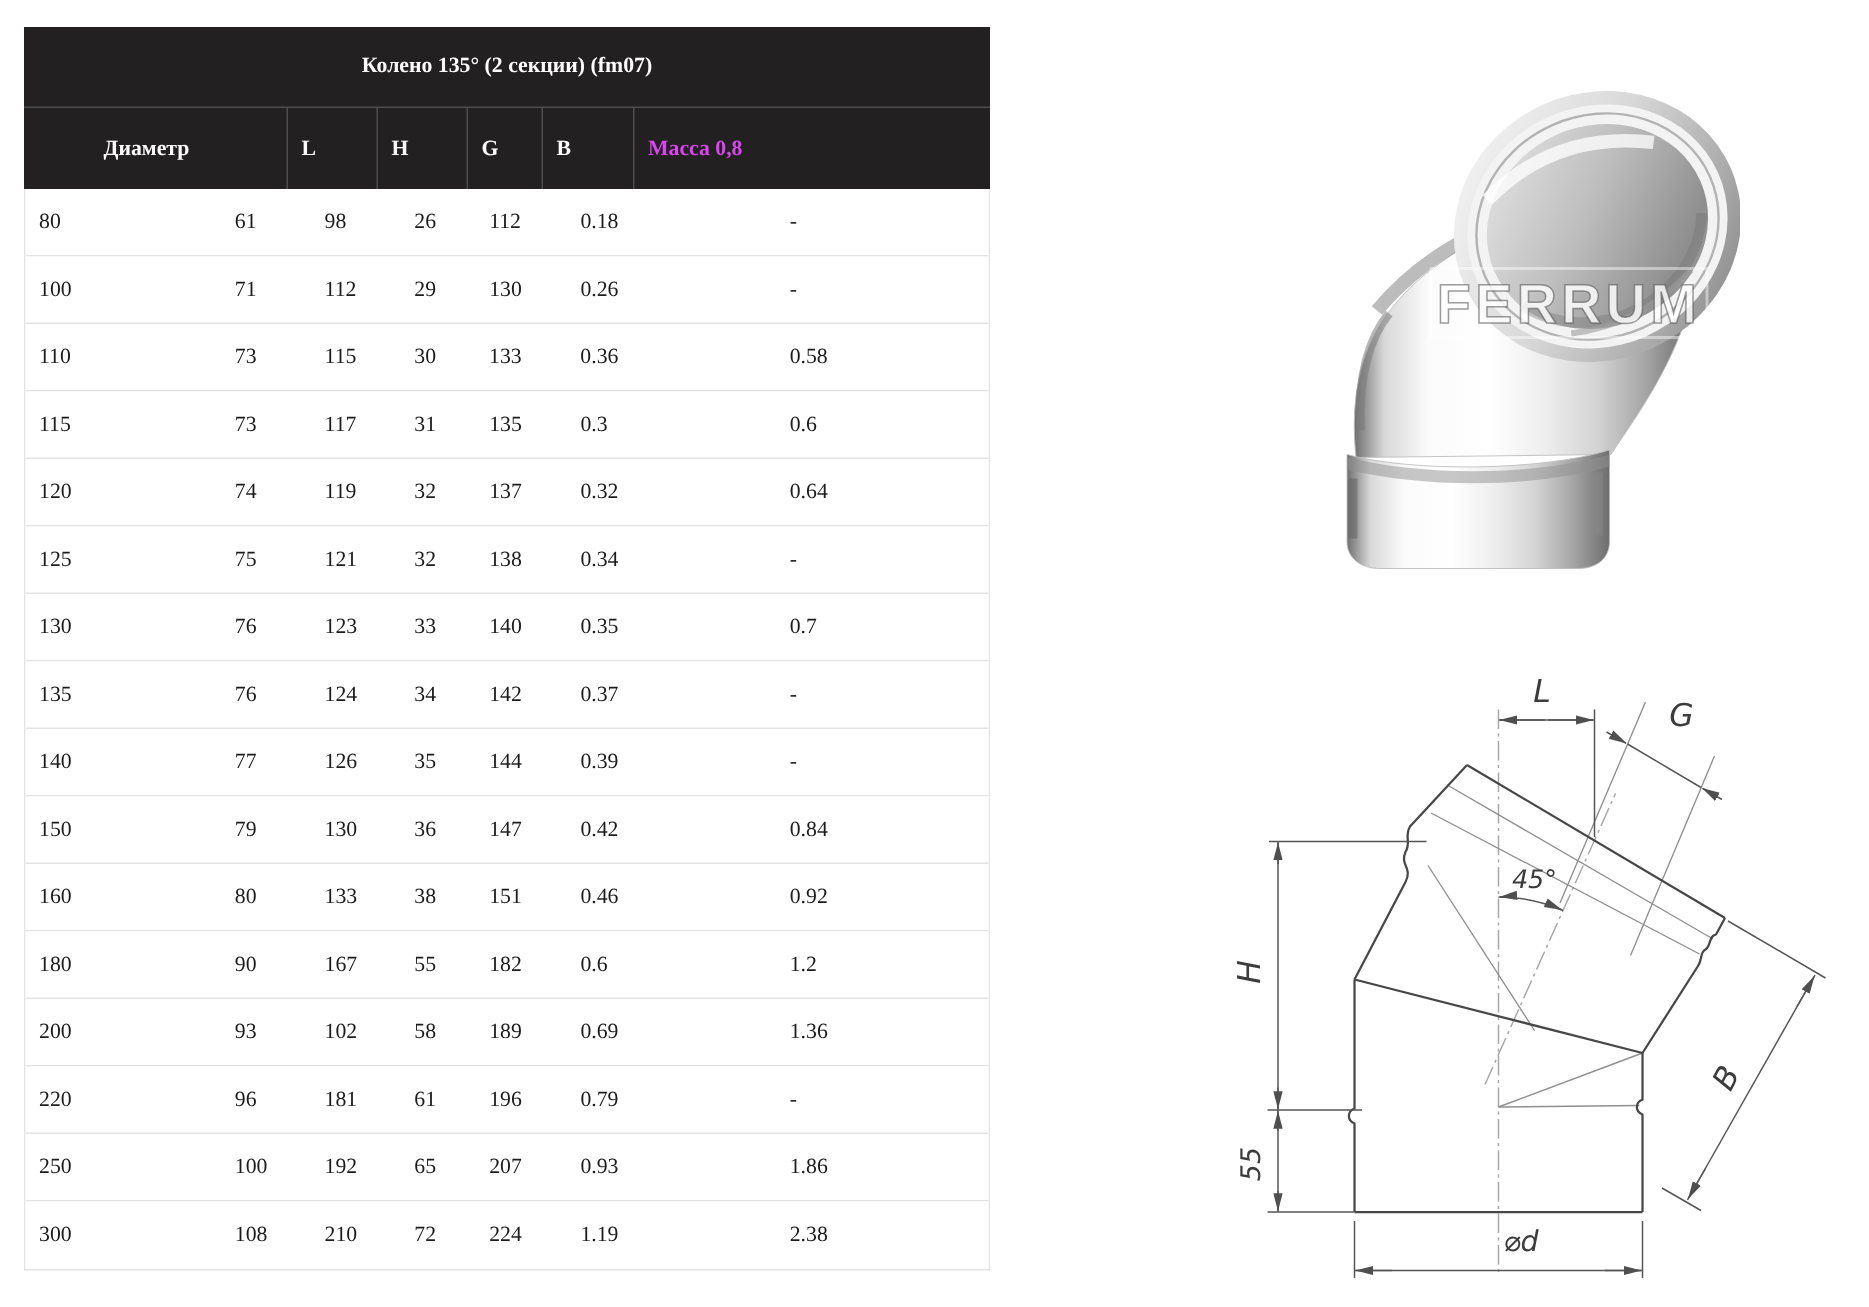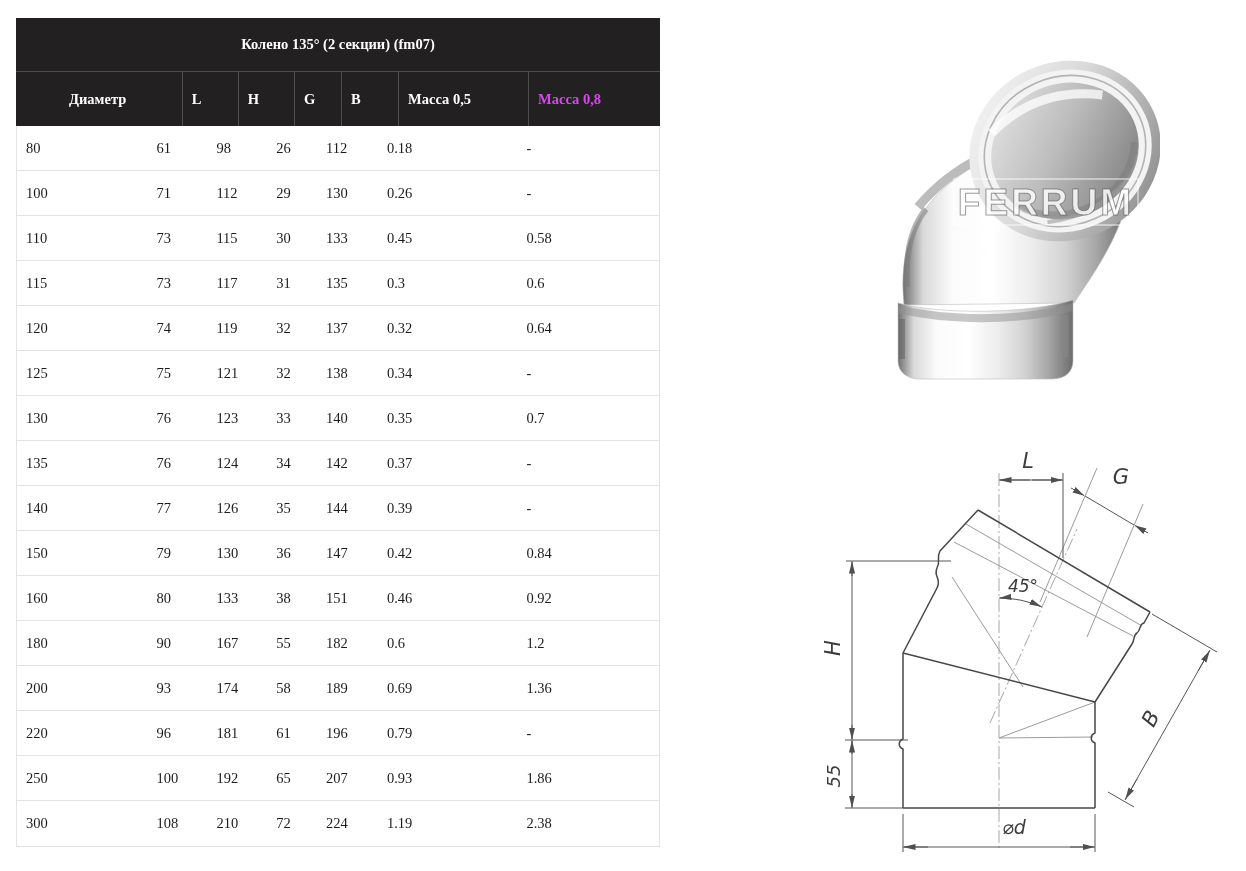--- a/index.html
+++ b/index.html
@@ -43,21 +43,20 @@
 <div class="page">
 
   <div class="spec-table">
     <div class="tbl-title" style="background: rgb(35, 32, 33); color: rgb(255, 255, 255);">Колено 135° (2 секции) (fm07)</div>
     <div class="tbl-head" id="thead" style="background: rgb(35, 32, 33);">
         <div class="hc" style="color: rgb(255, 255, 255);">Диаметр</div>
         <div class="hc" style="color: rgb(255, 255, 255);">L</div>
         <div class="hc" style="color: rgb(255, 255, 255);">H</div>
         <div class="hc" style="color: rgb(255, 255, 255);">G</div>
         <div class="hc" style="color: rgb(255, 255, 255);">B</div>
-        <div class="hc" style="color: rgb(255, 255, 255);">Масса 0,5</div>
         <div class="hc" style="color: #d946ef;">Масса 0,8</div>
       </div>
     <div id="tbody">
         <div class="trow" style="border-bottom-color: rgb(227, 227, 227);">
           <div class="cell">80</div>
           <div class="cell">61</div>
           <div class="cell">98</div>
           <div class="cell">26</div>
           <div class="cell">112</div>
           <div class="cell">0.18</div>
@@ -71,21 +70,21 @@
           <div class="cell">130</div>
           <div class="cell">0.26</div>
           <div class="cell">-</div>
         </div>
         <div class="trow" style="border-bottom-color: rgb(227, 227, 227); justify-content: flex-end;">
           <div class="cell">110</div>
           <div class="cell">73</div>
           <div class="cell">115</div>
           <div class="cell">30</div>
           <div class="cell">133</div>
-          <div class="cell">0.45</div>
+          <div class="cell">0.36</div>
           <div class="cell">0.58</div>
         </div>
         <div class="trow" style="border-bottom-color: rgb(227, 227, 227);">
           <div class="cell">115</div>
           <div class="cell">73</div>
           <div class="cell">117</div>
           <div class="cell">31</div>
           <div class="cell">135</div>
           <div class="cell">0.3</div>
           <div class="cell">0.6</div>
@@ -158,21 +157,21 @@
           <div class="cell">90</div>
           <div class="cell">167</div>
           <div class="cell">55</div>
           <div class="cell">182</div>
           <div class="cell">0.6</div>
           <div class="cell">1.2</div>
         </div>
         <div class="trow" style="border-bottom-color: rgb(227, 227, 227);">
           <div class="cell">200</div>
           <div class="cell">93</div>
-          <div class="cell">174</div>
+          <div class="cell">102</div>
           <div class="cell">58</div>
           <div class="cell">189</div>
           <div class="cell">0.69</div>
           <div class="cell">1.36</div>
         </div>
         <div class="trow" style="border-bottom-color: rgb(227, 227, 227);">
           <div class="cell">220</div>
           <div class="cell">96</div>
           <div class="cell">181</div>
           <div class="cell">61</div>

